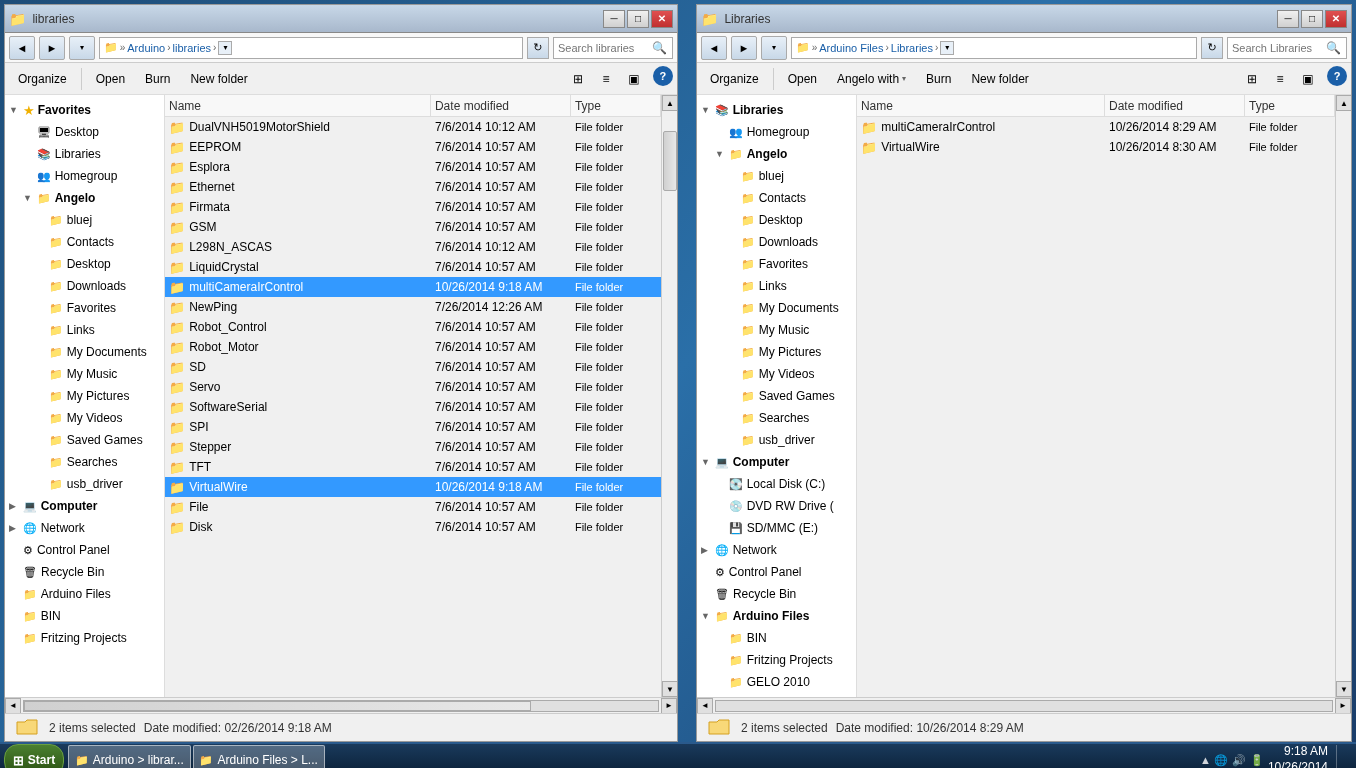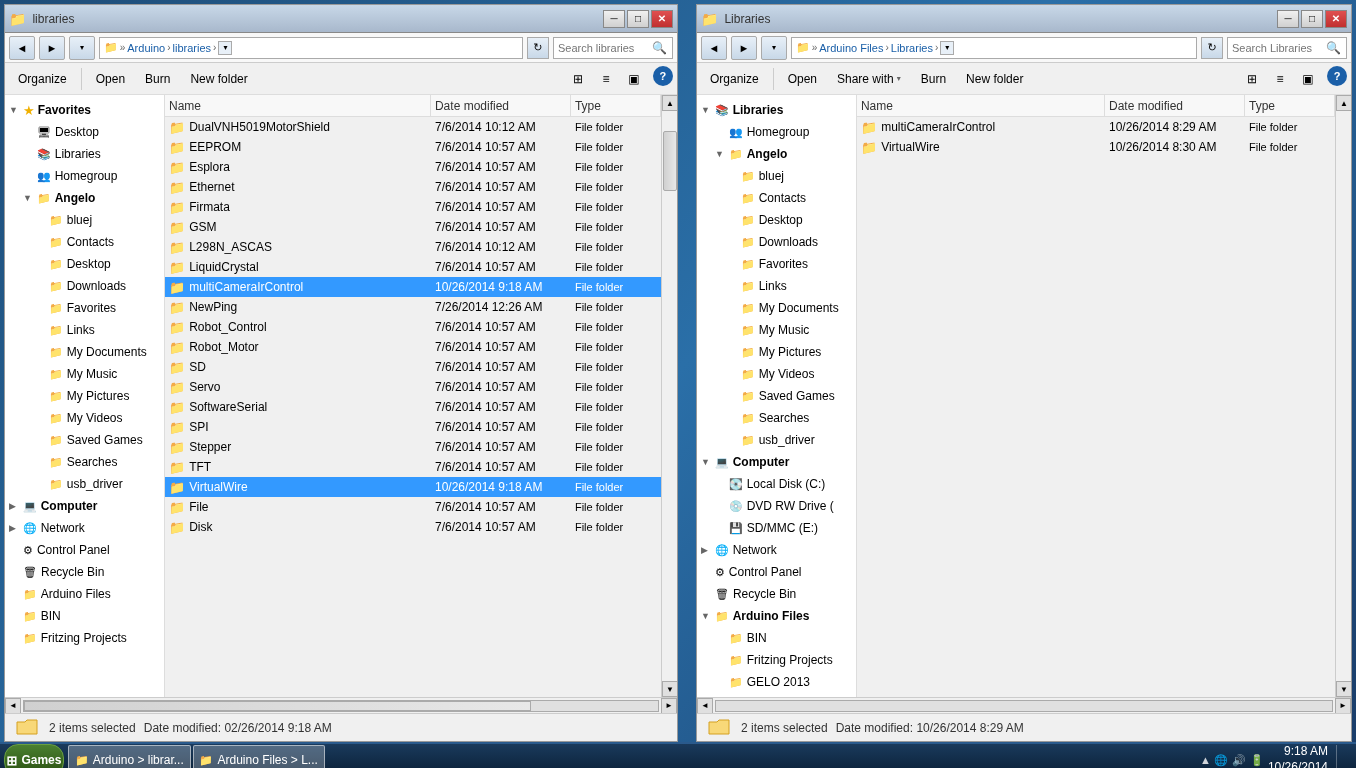--- a/index.html
+++ b/index.html
@@ -524,21 +524,21 @@
         </div>
       </div>
 
       <div class="toolbar">
         <button class="toolbar-btn">Organize</button>
         <span class="toolbar-sep"></span>
         <button class="toolbar-btn">
           <span>Open</span>
         </button>
         <button class="toolbar-btn">
-          <span>Share with</span>
+          <span>Angelo with</span>
           <span class="arrow">▾</span>
         </button>
         <button class="toolbar-btn">Burn</button>
         <button class="toolbar-btn">New folder</button>
         <div class="view-btns">
           <div class="view-btn">⊞</div>
           <div class="view-btn">≡</div>
           <div class="view-btn">▣</div>
           <div class="help-btn">?</div>
         </div>
@@ -673,21 +673,21 @@
             <span class="nav-label">BIN</span>
           </div>
           <div class="nav-item nav-indent">
             <span class="expand-arrow"></span>
             <span style="font-size:11px; margin-right:4px;">📁</span>
             <span class="nav-label">Fritzing Projects</span>
           </div>
           <div class="nav-item nav-indent">
             <span class="expand-arrow"></span>
             <span style="font-size:11px; margin-right:4px;">📁</span>
-            <span class="nav-label">GELO 2013</span>
+            <span class="nav-label">GELO 2010</span>
           </div>
         </div>
 
         <div class="panel-with-scroll">
           <div class="file-panel-scroll">
             <div class="file-list-header">
               <div class="col-header col-name">
                 <span>Name</span>
               </div>
               <div class="col-header col-date">
@@ -738,21 +738,21 @@
         </div>
         <span class="status-text">2 items selected</span>
         <span class="status-text">Date modified: 10/26/2014 8:29 AM</span>
       </div>
     </div>
   </div>
 
   <div class="taskbar">
     <div class="start-btn">
       <span style="font-size:13px;">⊞</span>
-      <span>Games</span>
+      <span>Start</span>
     </div>
     <div class="taskbar-items">
       <div class="taskbar-item active">
         <span style="font-size:11px;">📁</span>
         <span>Arduino &gt; librar...</span>
       </div>
       <div class="taskbar-item active">
         <span style="font-size:11px;">📁</span>
         <span>Arduino Files &gt; L...</span>
       </div>

